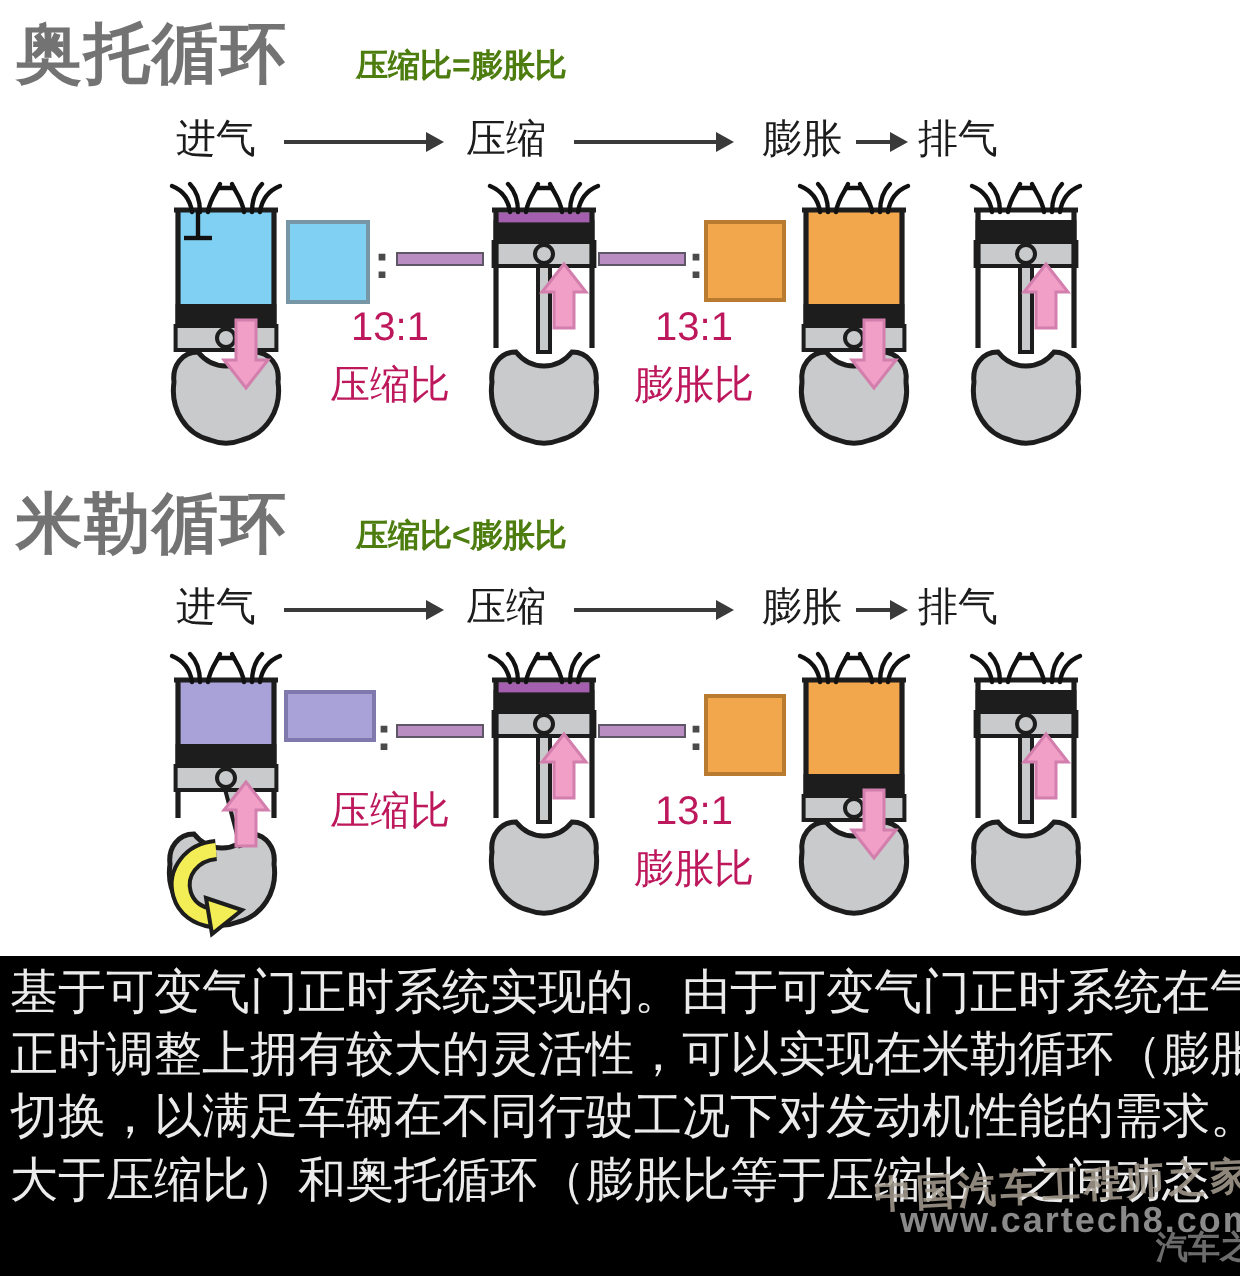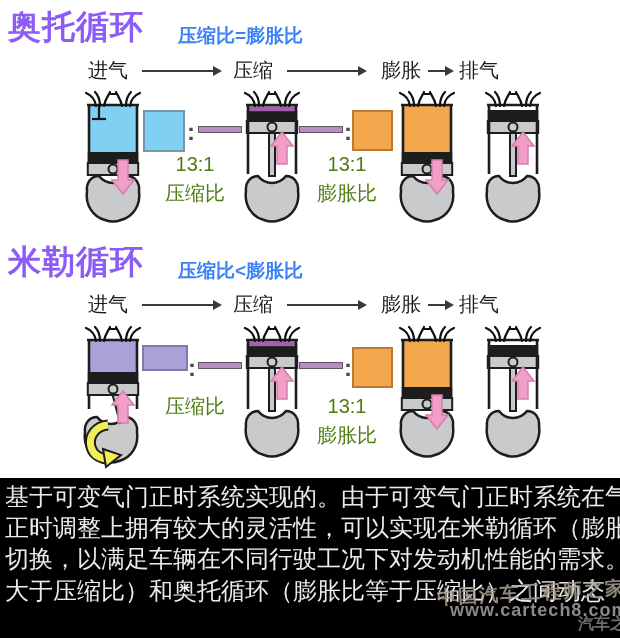--- a/index.html
+++ b/index.html
@@ -1,31 +1,31 @@
 <!DOCTYPE html>
 <html><head>
 <meta charset="utf-8">
 <style>
   html,body{margin:0;padding:0;background:#fff;}
   .canvas{position:relative;width:620px;height:638px;background:#fff;overflow:hidden;
           font-family:"Liberation Sans",sans-serif;color:#111;}
   .abs{position:absolute;}
-  .cycle-title{font-size:33px;font-weight:900;letter-spacing:1px;color:#8b5cf6;line-height:1;}
-  .cycle-subtitle{font-size:19px;font-weight:700;color:#3b82f6;line-height:1;}
+  .cycle-title{font-size:33px;font-weight:900;letter-spacing:1px;color:#737373;line-height:1;}
+  .cycle-subtitle{font-size:16px;font-weight:700;color:#4d7c0f;line-height:1;}
   .stage-label{font-size:20px;font-weight:500;color:#1c1c1c;line-height:1;text-align:right;}
   .harrow{height:2px;background:#3a3a3a;}
   .harrow::after{content:"";position:absolute;right:-8px;top:-4px;width:0;height:0;
     border-left:9px solid #3a3a3a;border-top:5px solid transparent;border-bottom:5px solid transparent;}
   .sq{border:2px solid;box-sizing:border-box;}
   .sq-blue{background:#7fd0f2;border-color:#7796a6;}
   .sq-orange{background:#f3a74d;border-color:#b97b2f;}
   .sq-purple{background:#a9a2d8;border-color:#8079ad;}
   .ratio-colon{font-size:24px;font-weight:700;color:#4a4a4a;line-height:1;}
   .ratio-bar{width:44px;height:7px;background:#b98cc2;border:1.5px solid #5f5668;box-sizing:border-box;}
-  .ratio-text{width:94px;text-align:center;font-size:20px;line-height:29px;color:#4d7c0f;font-weight:500;}
+  .ratio-text{width:94px;text-align:center;font-size:20px;line-height:29px;color:#be185d;font-weight:500;}
   .piston{overflow:visible;}
   .caption{left:0;top:478px;width:620px;height:160px;background:#000;}
   .caption-line{padding:0 5px;font-size:24px;line-height:31.2px;color:#ebebeb;white-space:nowrap;
     font-weight:400;letter-spacing:0px;}
   .caption{padding-top:3px;box-sizing:border-box;}
   .wm1{font-family:"Liberation Serif",serif;font-size:19px;font-weight:700;color:#a89f92;
        letter-spacing:2px;opacity:.85;transform:rotate(-3deg);white-space:nowrap;}
   .wm2{font-size:18px;font-weight:700;color:#9a9a9a;letter-spacing:1px;opacity:.9;white-space:nowrap;}
   .wm3{font-size:16px;font-weight:700;color:#7f7f7f;opacity:.85;white-space:nowrap;}
 </style>

